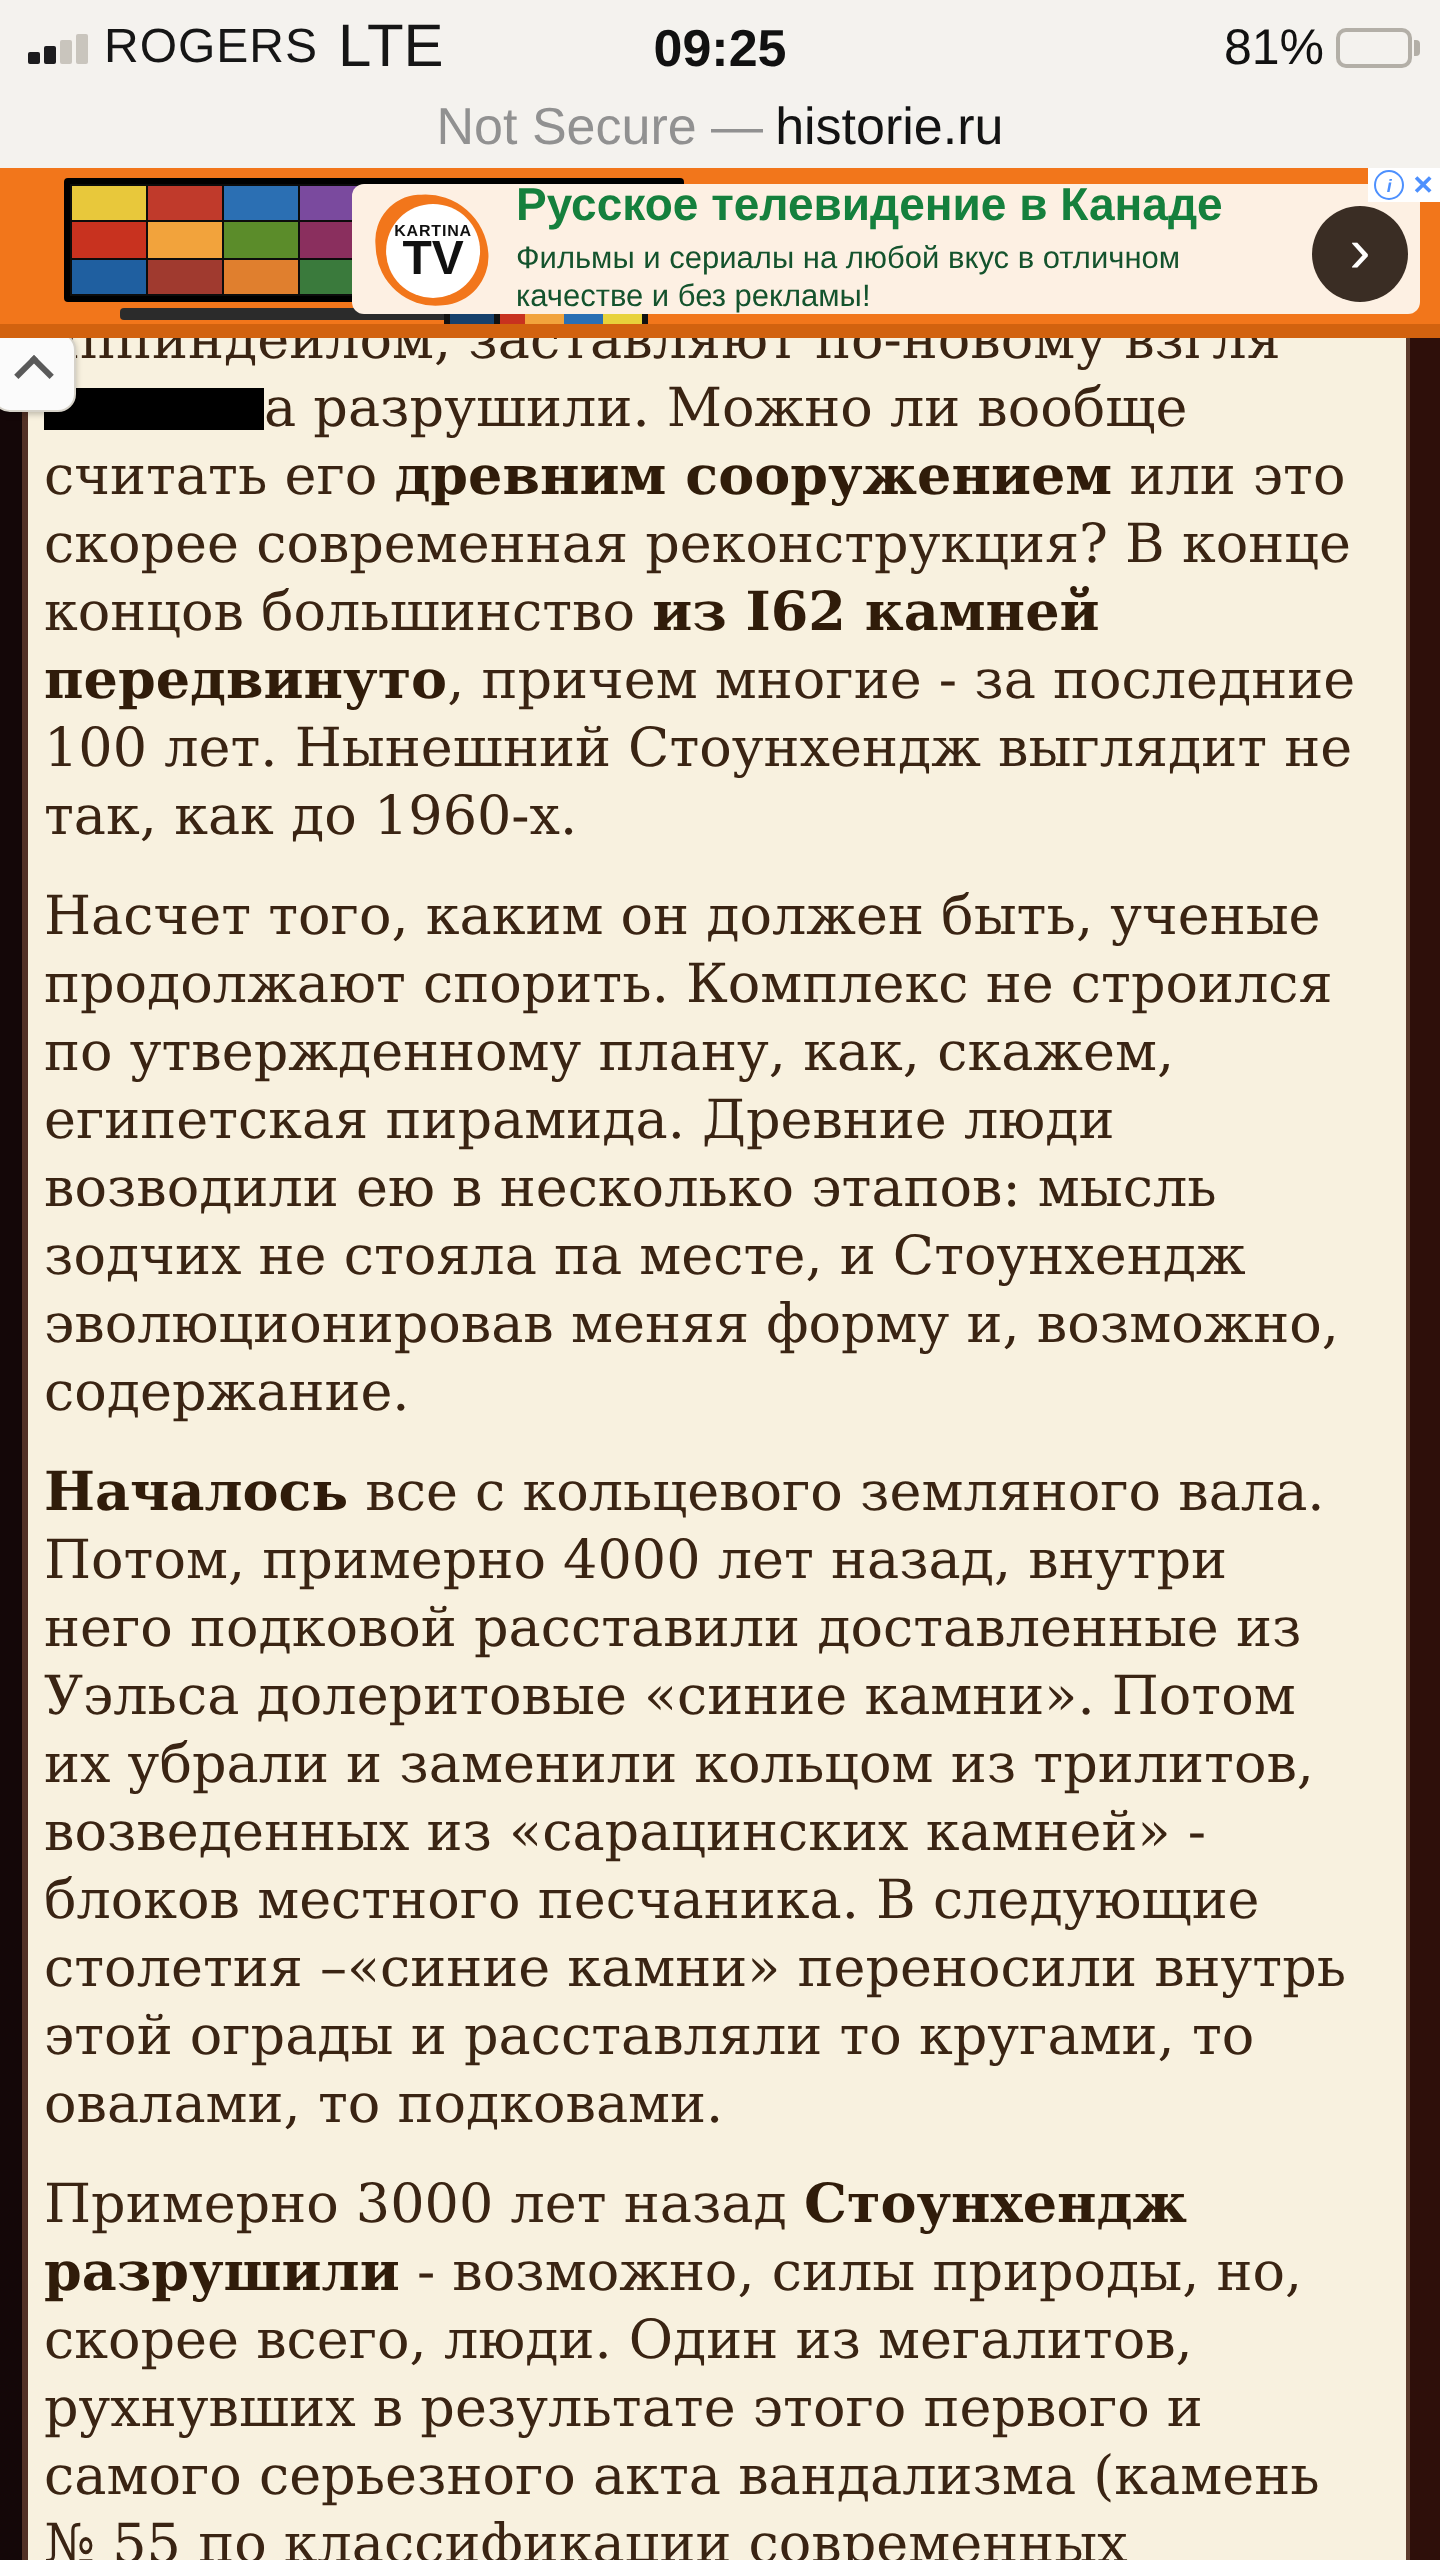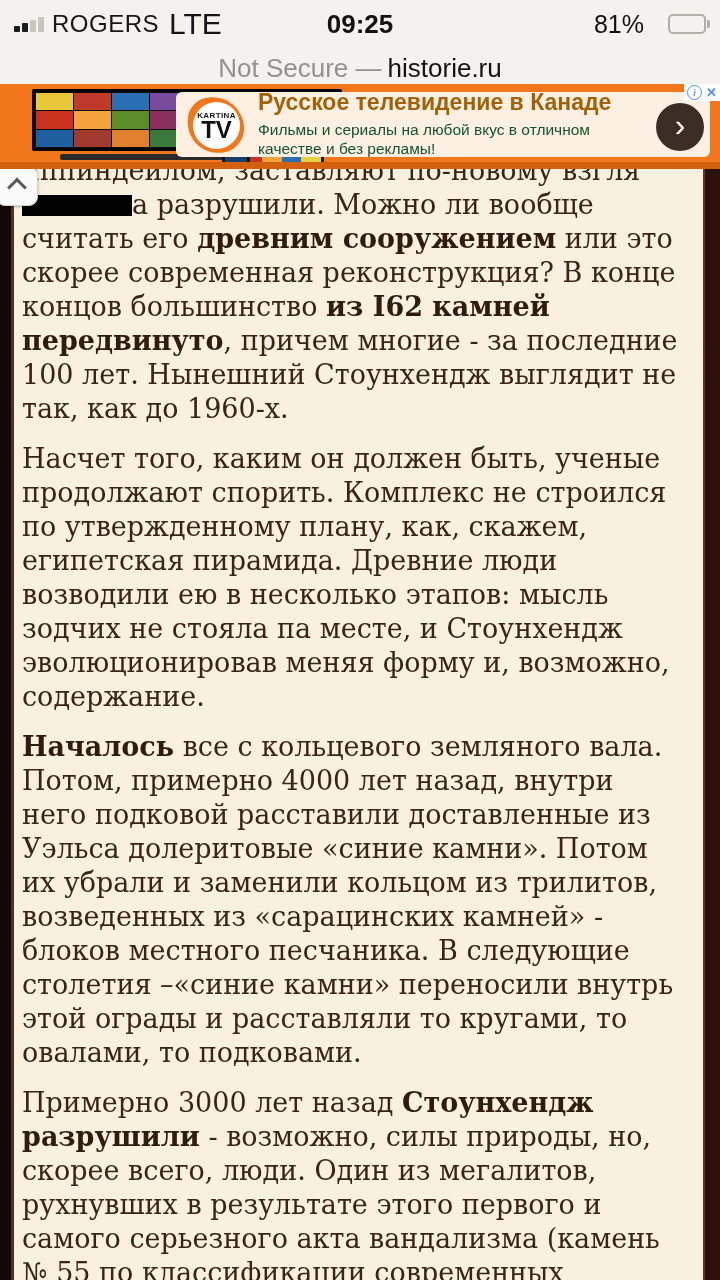--- a/index.html
+++ b/index.html
@@ -12,30 +12,30 @@
   .sig{display:flex;align-items:flex-end;gap:2px;margin-right:8px;}
   .sig i{display:block;width:6px;border-radius:1px;}
   .sig i:nth-child(1){height:6px;background:#1c1c1e;}
   .sig i:nth-child(2){height:9px;background:#1c1c1e;}
   .sig i:nth-child(3){height:12px;background:#c9c5bd;}
   .sig i:nth-child(4){height:15px;background:#c9c5bd;}
   .carrier{font-size:24px;color:#161616;letter-spacing:.5px;text-align:center;}
   .net{font-size:30px;color:#161616;margin-left:10px;}
   .time{position:absolute;left:0;right:0;text-align:center;font-size:26px;
         font-weight:700;color:#111;}
-  .batt-wrap{margin-left:auto;display:flex;align-items:center;gap:24px;z-index:2;}
+  .batt-wrap{margin-left:auto;display:flex;align-items:center;gap:6px;z-index:2;}
   .batt-pct{font-size:25px;color:#111;}
   .batt{width:38px;height:20px;border:2px solid #b3afa7;border-radius:5px;
         position:relative;padding:2px;box-sizing:border-box;}
   .batt-fill{height:100%;background:#090909;border-radius:2px;}
   .batt-nub{width:3px;height:8px;background:#b3afa7;border-radius:0 2px 2px 0;
             position:absolute;right:-6px;top:4px;}
 
   
-  .url-bar{height:42px;display:flex;align-items:flex-end;justify-content:center;
+  .url-bar{height:42px;display:flex;align-items:center;justify-content:center;
            font-size:26px;}
   .url-secure{color:#919191;}
   .url-domain{color:#131313;margin-left:6px;}
 
   
   .ad{position:relative;height:85px;background:#f2761b;overflow:hidden;}
   .ad-bottom-edge{position:absolute;left:0;right:0;bottom:0;height:7px;
                   background:#d2620f;}
   .tv{position:absolute;left:32px;top:5px;width:310px;height:62px;
       background:#0c0c0c;border:3px solid #000;border-radius:2px;
@@ -55,21 +55,21 @@
             align-items:center;padding:0 64px 0 12px;box-sizing:border-box;}
   .k-logo{width:56px;height:56px;background:#f2761b;flex:0 0 56px;
           border-radius:42% 58% 45% 55%;display:flex;align-items:center;
           justify-content:center;transform:rotate(-4deg);}
   .k-logo-inner{width:47px;height:47px;background:#fff;border-radius:50%;
           display:flex;flex-direction:column;align-items:center;
           justify-content:center;transform:rotate(4deg);}
   .k-top{font-size:8px;font-weight:700;color:#111;letter-spacing:.4px;}
   .k-main{font-size:24px;font-weight:700;color:#111;line-height:.85;}
   .ad-text{margin-left:14px;min-width:0;}
-  .ad-headline{font-size:23px;font-weight:700;color:#a16207;line-height:1.1;}
+  .ad-headline{font-size:23px;font-weight:700;color:#15803d;line-height:1.1;}
   .ad-subtitle{font-size:15.5px;color:#14532d;line-height:1.25;margin-top:4px;}
   .ad-cta{position:absolute;right:16px;top:50%;transform:translateY(-50%);
           width:48px;height:48px;border-radius:50%;background:#3a2d24;
           display:flex;align-items:center;justify-content:center;}
   .ad-cta span{color:#fff;font-size:32px;line-height:1;margin-top:-4px;}
   .ad-choices{position:absolute;top:0;right:0;background:#fff;
               display:flex;align-items:center;gap:4px;padding:1px 3px;z-index:4;}
   .ac-info{width:13px;height:13px;border:1.5px solid #4d90fe;border-radius:50%;
            color:#4d90fe;font-size:9px;display:flex;align-items:center;
            justify-content:center;font-style:italic;font-weight:700;}

